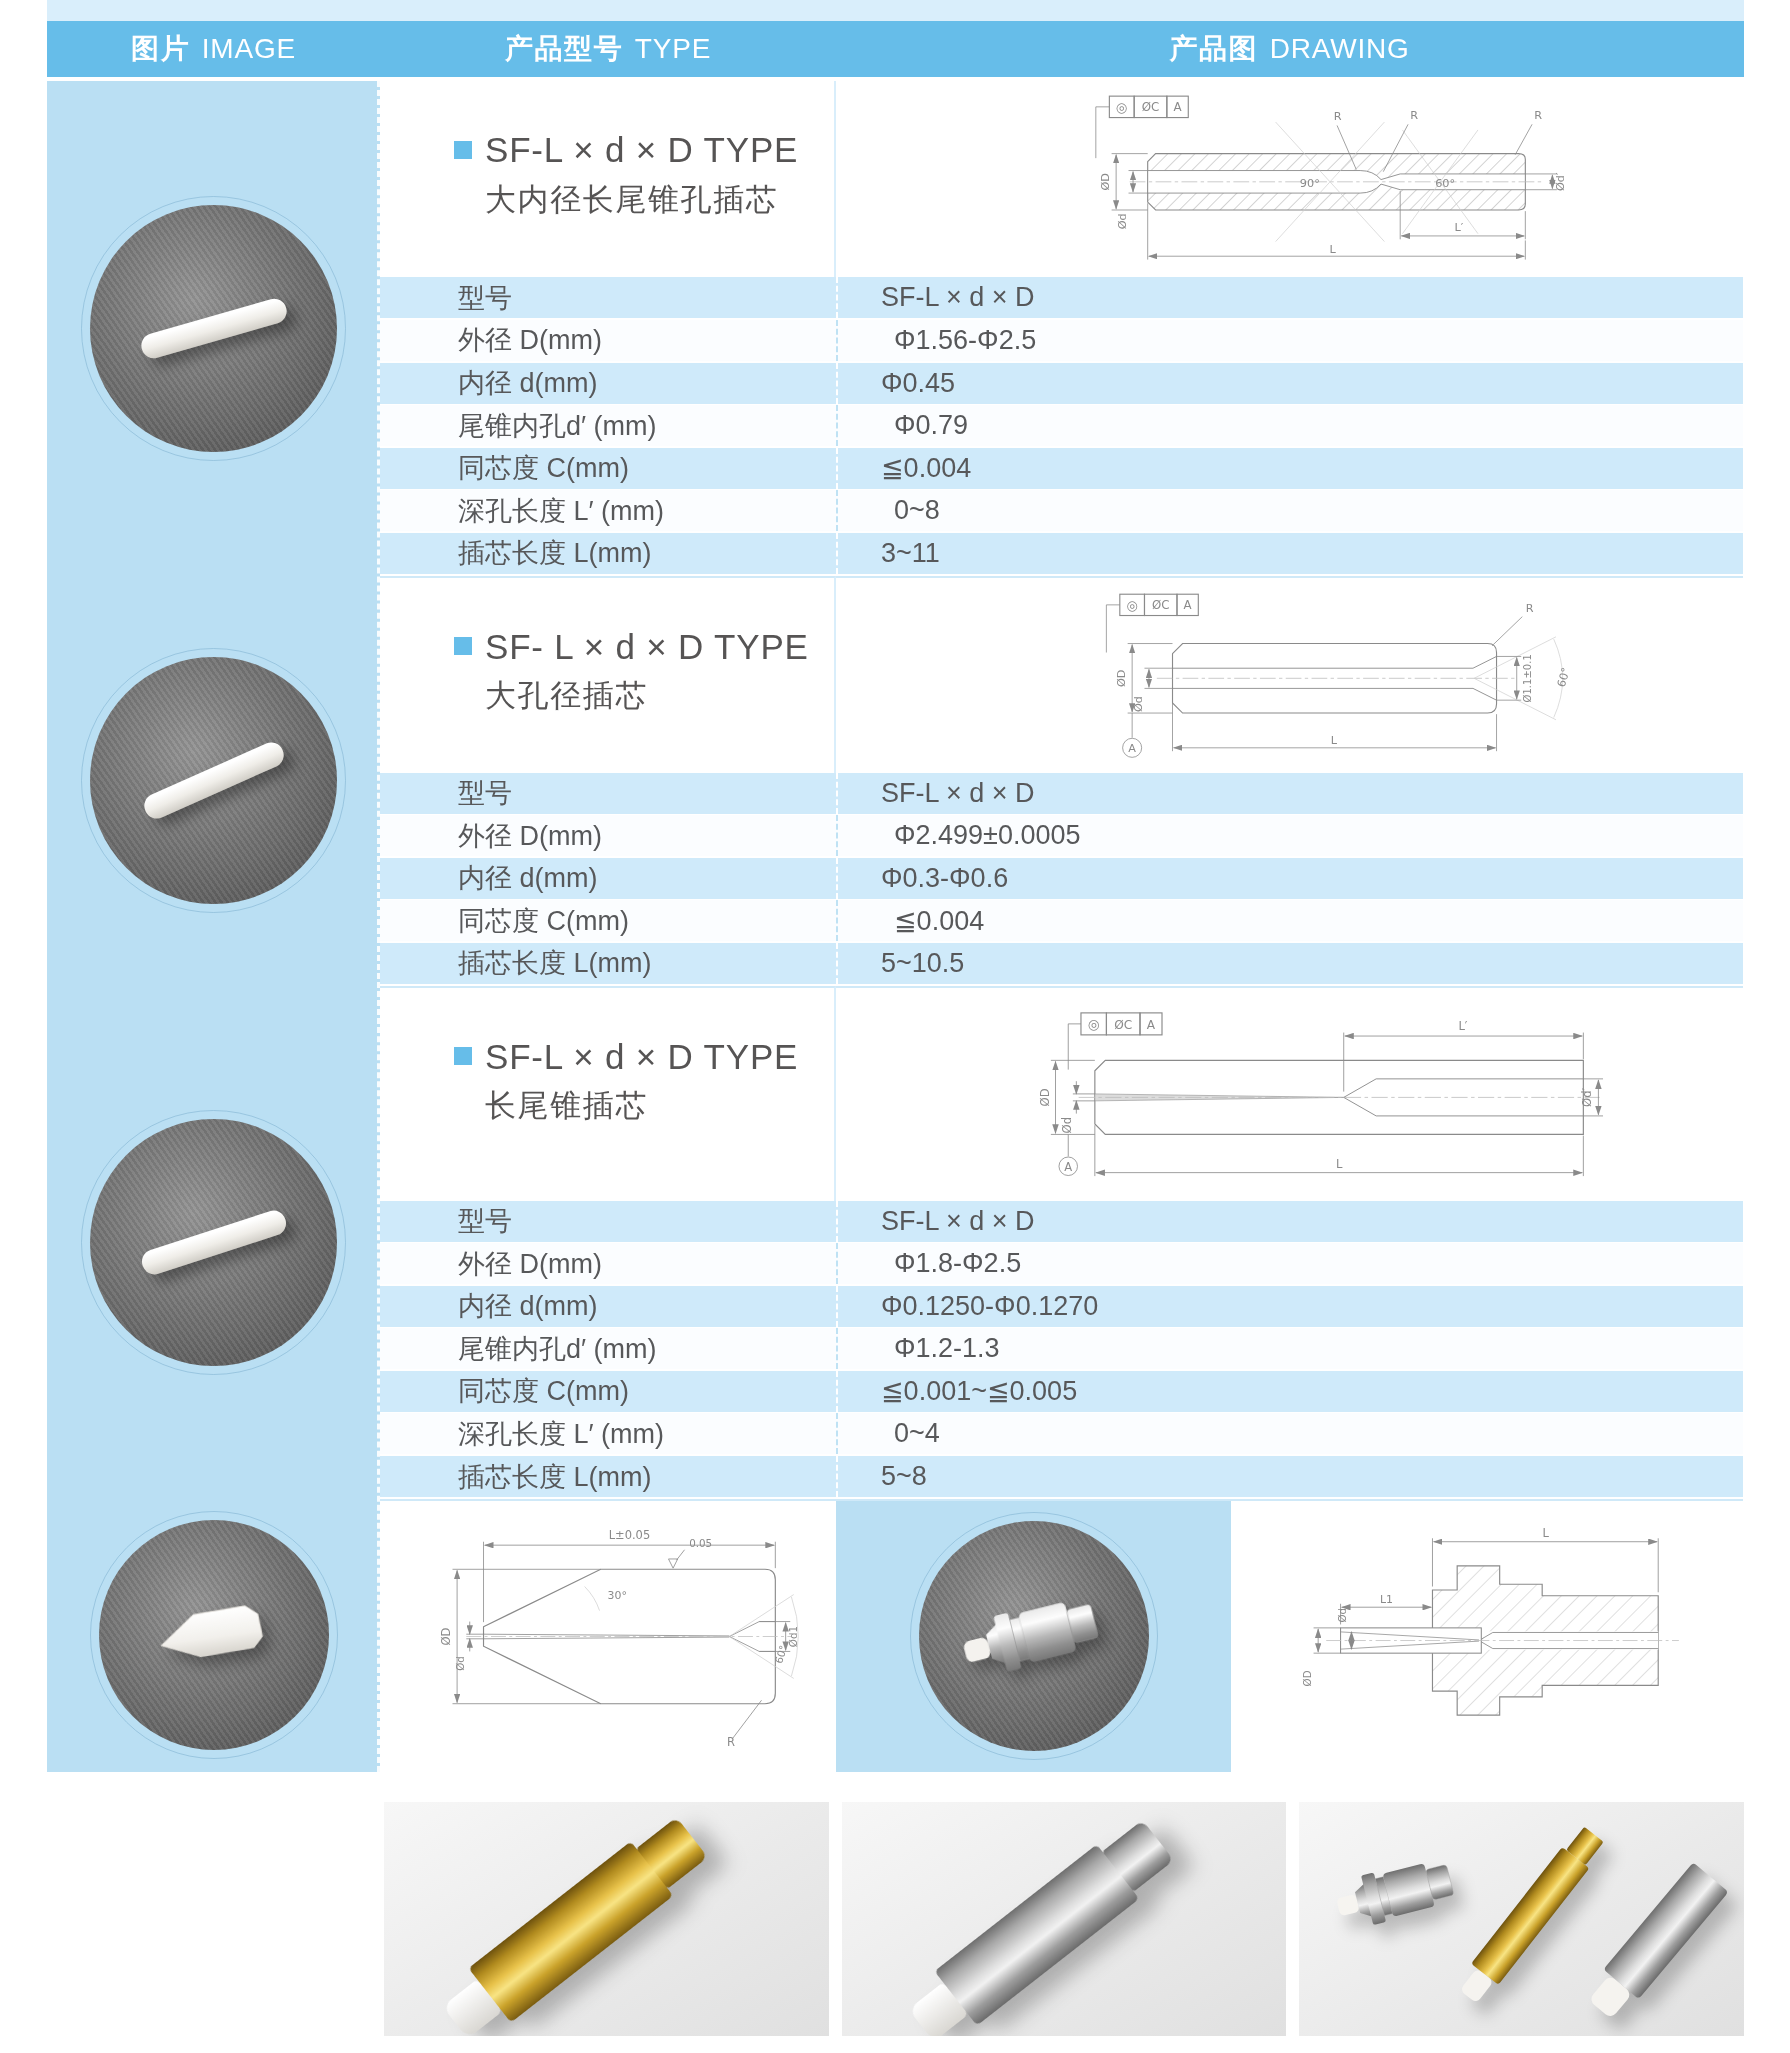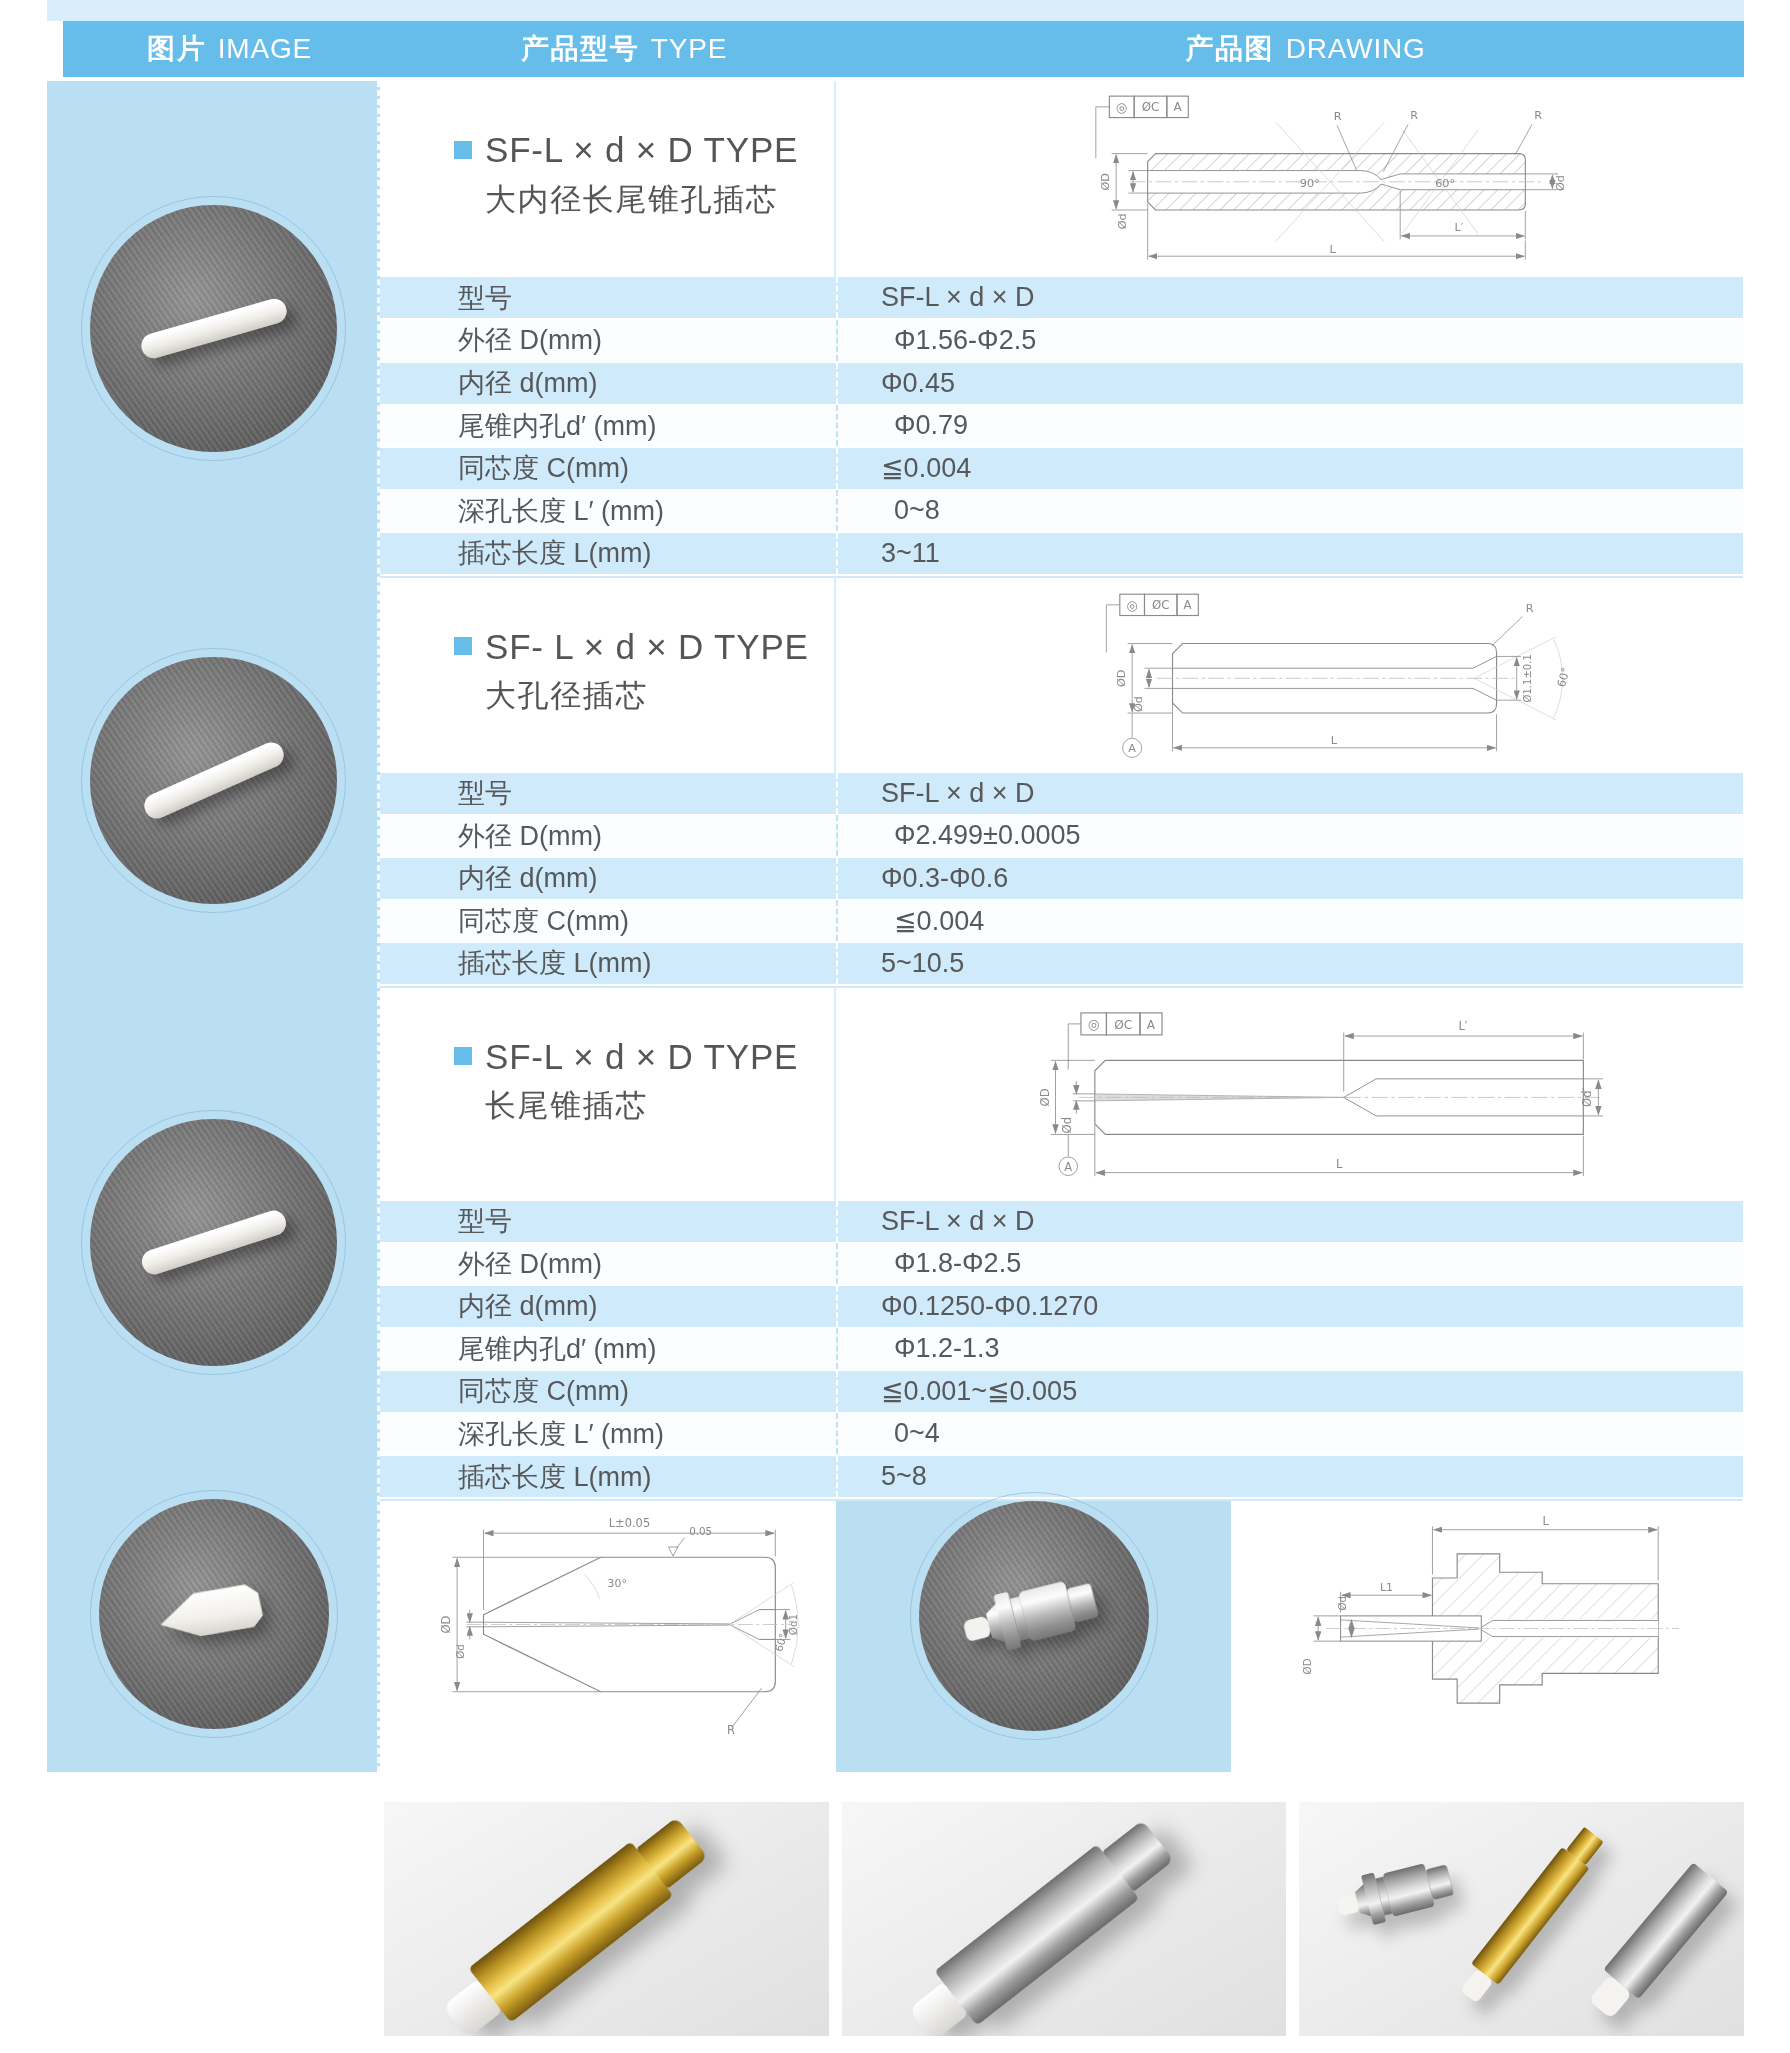--- a/index.html
+++ b/index.html
@@ -1,20 +1,20 @@
 <!DOCTYPE html>
 <html style="font-size:13px"><head>
 <meta charset="utf-8">
 <style>
   html,body{margin:0;padding:0;background:#ffffff;}
   .sheet{position:relative;width:1790px;height:2054px;background:#fff;overflow:hidden;
          font-family:"Liberation Sans","DejaVu Sans",sans-serif;}
   .content{position:absolute;left:47px;top:0;width:1697px;}
   .topstrip{height:21.4px;background:#d9eefb;}
-  .hdr{height:56px;background:#66bde9;display:grid;grid-template-columns:333px 456px 907px;border-bottom:4.1px solid #fff;margin-left:16px;}
+  .hdr{height:56px;background:#66bde9;display:grid;grid-template-columns:333px 456px 907px;border-bottom:4.1px solid #fff;}
   .hcell{display:flex;align-items:center;justify-content:center;gap:11.5px;color:#fff;font-size:28px;}
   .hzh{font-weight:bold;letter-spacing:1.6px;}
   .hen{font-weight:normal;letter-spacing:0.8px;}
   .main{position:relative;}
   .bluecol{position:absolute;left:0;top:0;width:333px;height:100%;background:#badff3;border-right:3.3px dashed rgba(255,255,255,.9);box-sizing:border-box;}
   .sec{position:relative;display:grid;grid-template-columns:333px 456px 907px;}
   .photocell{grid-column:1;grid-row:1/3;display:flex;align-items:center;justify-content:center;position:relative;z-index:1;}
   .titlecell{grid-column:2;background:#fff;border-right:2.5px solid #d9eefb;box-sizing:border-box;
              padding:49px 0 4px 74px;display:flex;gap:13px;align-items:flex-start;}
   .drawcell{grid-column:3;background:#fff;display:flex;align-items:center;justify-content:center;padding:5px 0;box-sizing:border-box;}
@@ -37,21 +37,21 @@
   .circ::before{content:"";position:absolute;inset:0;border-radius:50%;
         background:repeating-linear-gradient(55deg,rgba(255,255,255,.06) 0 2.5px,rgba(0,0,0,.06) 2.5px 5px);}
   .circ::after{content:"";position:absolute;inset:-9px;border:1.6px solid rgba(130,180,210,.6);border-radius:50%;}
   .circ.small{width:230px;height:230px;}
   .rod{width:150px;height:25px;border-radius:12.3px;position:relative;z-index:1;
        background:linear-gradient(180deg,#ffffff 12%,#efede8 55%,#d0cdc6);
        box-shadow:6.6px 10px 13px rgba(0,0,0,.35);}
   .shape{position:relative;z-index:1;filter:drop-shadow(6.6px 10px 8.2px rgba(0,0,0,.35));}
   
   .sec4{display:grid;grid-template-columns:333px 456px 395px 512px;height:273px;}
-  .s4c{display:flex;align-items:flex-start;justify-content:center;box-sizing:border-box;}
+  .s4c{display:flex;align-items:center;justify-content:center;box-sizing:border-box;}
   .s4-white{background:#fff;}
   .s4-blue{background:#badff3;position:relative;z-index:1;}
   
   .strip{margin:30px 0 0 337px;display:flex;gap:13px;}
   .card{width:448px;height:234px;position:relative;overflow:hidden;
         background:linear-gradient(150deg,#f7f7f7,#eaeaea 55%,#e0e0e0);}
   .pin{position:absolute;display:flex;align-items:center;transform-origin:left center;
        filter:drop-shadow(13px 18px 10px rgba(0,0,0,.25));}
   .tip{width:44px;height:41px;border-radius:11.5px 5px 5px 11.5px;background:linear-gradient(180deg,#ffffff,#d9d7d2);flex:none;}
   .seg{width:206px;height:69px;border-radius:5px;flex:none;}

